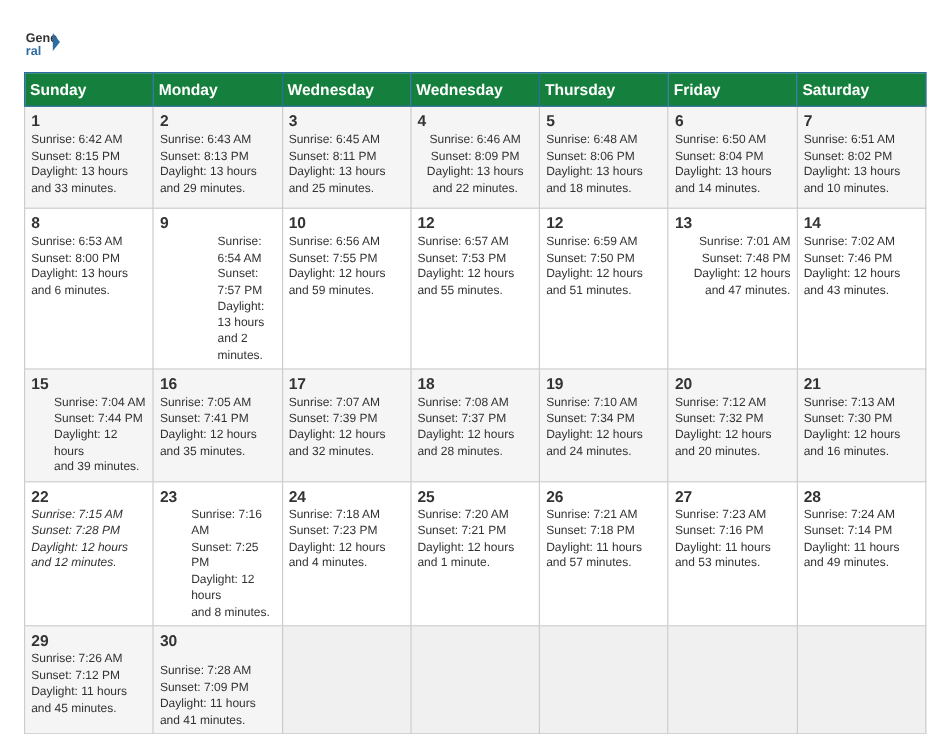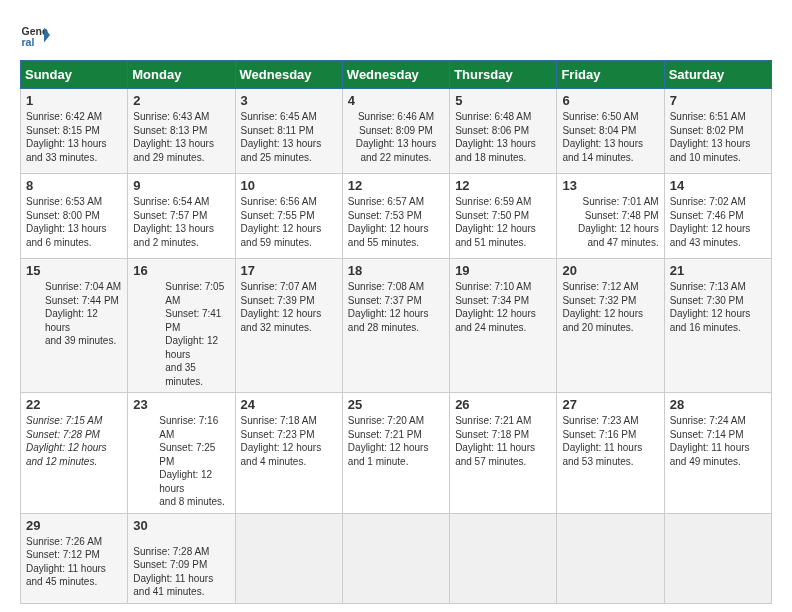--- a/index.html
+++ b/index.html
@@ -174,21 +174,21 @@
       <tr>
         <td>
           <span class="day-num">8</span>
           <div class="day-info" style="white-space: pre-line;">Sunrise: 6:53 AM
 Sunset: 8:00 PM
 Daylight: 13 hours
 and 6 minutes.</div>
         </td>
         <td>
           <span class="day-num">9</span>
-          <div class="day-info" style="white-space: pre-line;">Sunrise: 6:54 AM
+          <div class="day-info" style="white-space: pre-line; margin-left: 48px;">Sunrise: 6:54 AM
 Sunset: 7:57 PM
 Daylight: 13 hours
 and 2 minutes.</div>
         </td>
         <td>
           <span class="day-num">10</span>
           <div class="day-info" style="white-space: pre-line;">Sunrise: 6:56 AM
 Sunset: 7:55 PM
 Daylight: 12 hours
 and 59 minutes.</div>
@@ -225,21 +225,21 @@
       <tr>
         <td>
           <span class="day-num">15</span>
           <div class="day-info" style="white-space: pre-line; margin-left: 19px;">Sunrise: 7:04 AM
 Sunset: 7:44 PM
 Daylight: 12 hours
 and 39 minutes.</div>
         </td>
         <td>
           <span class="day-num">16</span>
-          <div class="day-info" style="white-space: pre-line; margin-left: 32px;">Sunrise: 7:05 AM
+          <div class="day-info" style="white-space: pre-line;">Sunrise: 7:05 AM
 Sunset: 7:41 PM
 Daylight: 12 hours
 and 35 minutes.</div>
         </td>
         <td>
           <span class="day-num">17</span>
           <div class="day-info" style="white-space: pre-line;">Sunrise: 7:07 AM
 Sunset: 7:39 PM
 Daylight: 12 hours
 and 32 minutes.</div>

